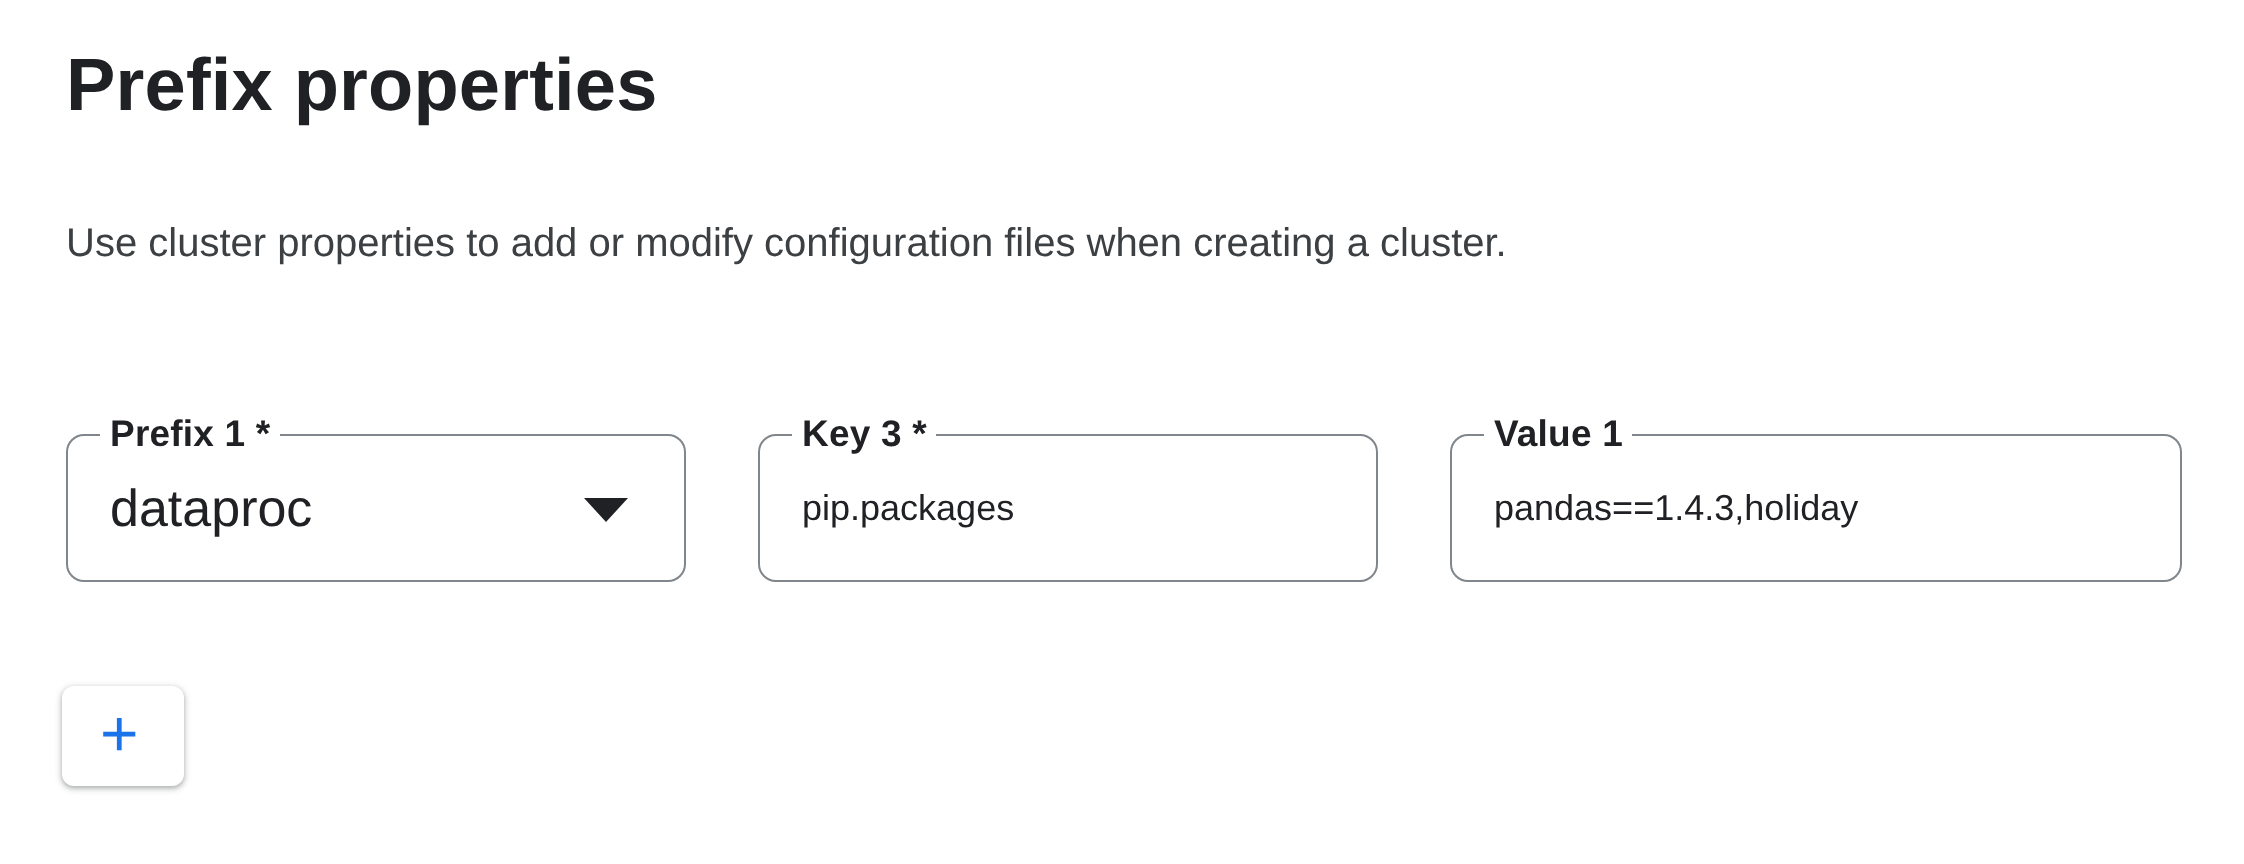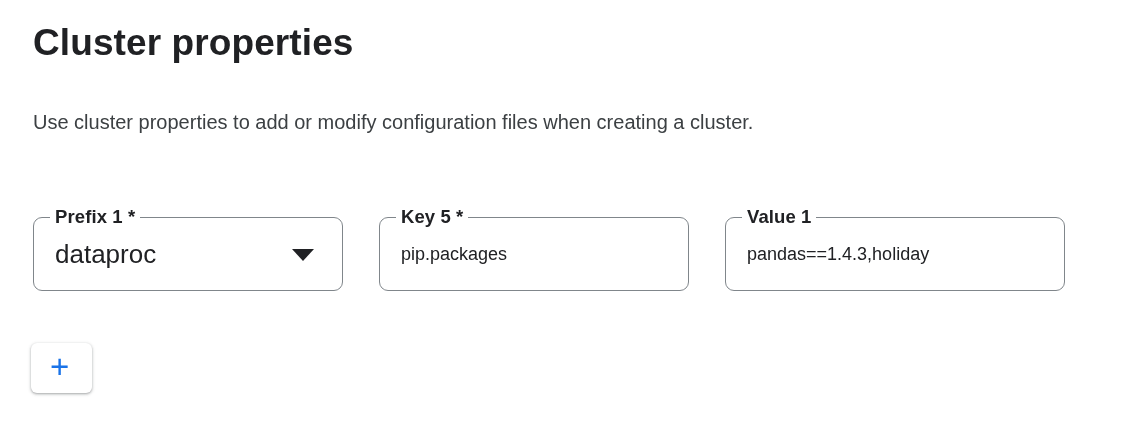--- a/index.html
+++ b/index.html
@@ -33,21 +33,21 @@
   }
 
   .field {
     position: relative;
     width: 310px;
     height: 74px;
     border: 1.5px solid #80868b;
     border-radius: 9px;
     background: #ffffff;
   }
-  .field:last-child { width: 340px; }
+  .field:last-child { width: 366px; }
 
   .field-label {
     position: absolute;
     top: -12px;
     left: 16px;
     background: #ffffff;
     padding: 0 5px;
     font-size: 18.5px;
     font-weight: 700;
     color: #202124;
@@ -118,34 +118,34 @@
     line-height: 1;
     position: relative;
     top: -2px;
   }
 </style>
 </head>
 <body>
 
 <main>
 
-  <h1>Cluster properties</h1>
+  <h1>Prefix properties</h1>
 
   <p class="description">Use cluster properties to add or modify configuration files when creating a cluster.</p>
 
   <div class="fields-row">
 
     <div class="field select-field" role="combobox">
       <span class="field-label">Prefix 1 *</span>
       <span class="field-value">dataproc</span>
       <span class="dropdown-arrow"></span>
     </div>
 
     <div class="field">
-      <span class="field-label">Key 5 *</span>
+      <span class="field-label">Key 3 *</span>
       <input class="field-input" type="text" value="pip.packages" style="">
     </div>
 
     <div class="field">
       <span class="field-label">Value 1</span>
       <input class="field-input" type="text" value="pandas==1.4.3,holiday" style="">
     </div>
 
   </div>
 

